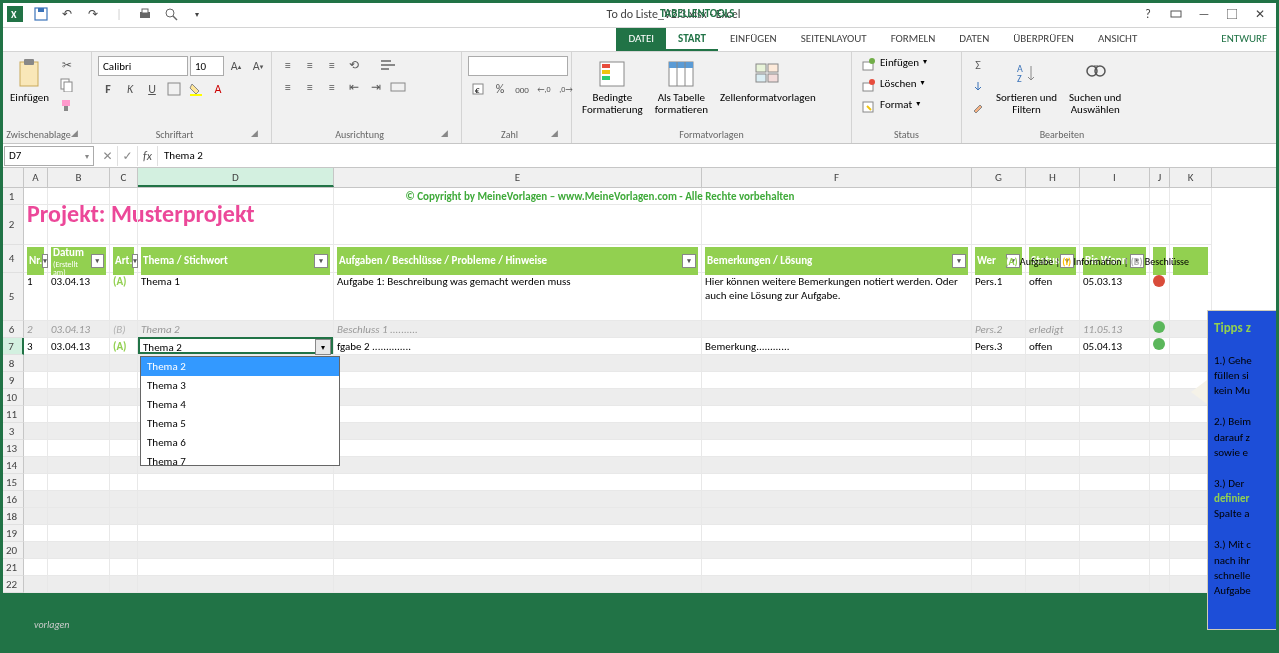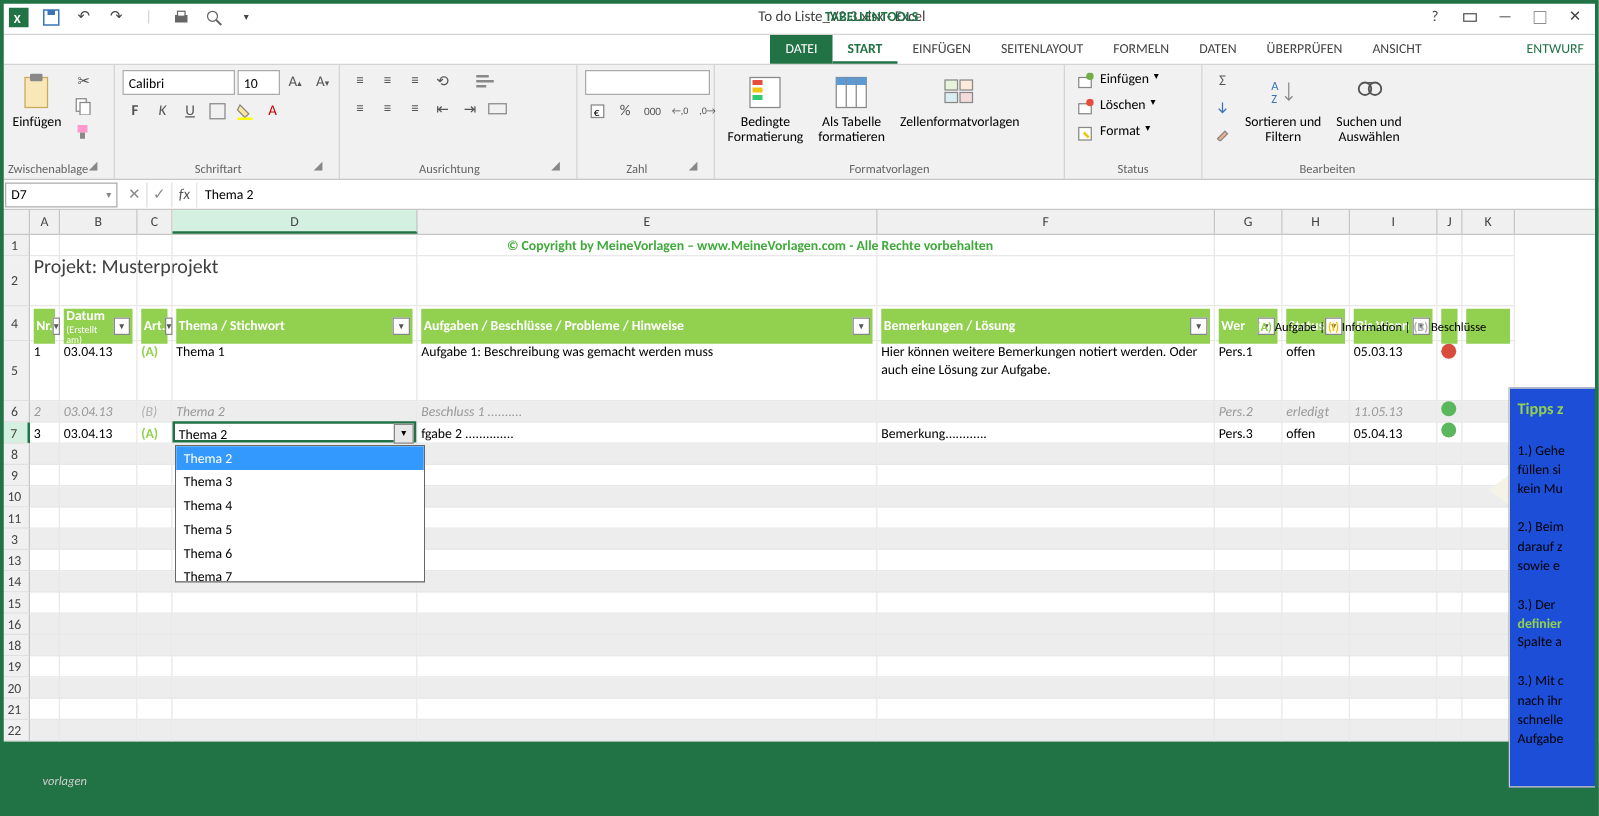--- a/index.html
+++ b/index.html
@@ -54,21 +54,21 @@
 .grid-wrap { position: relative; background:#fff; }
 .rowhdr { width:24px; border-right:1px solid #c6c6c6; border-bottom:1px solid #e0e0e0; background:#f0f0f0; text-align:center; font-size:11px; color:#444; line-height:17px; }
 .rowhdr.sel { background:#d3f0e0; border-right:2px solid #217346; }
 .gridrow { display:flex; height:17px; }
 .gridrow.tall { height: 48px; }
 .cell { border-right:1px solid #e8e8e8; border-bottom:1px solid #e8e8e8; padding:0 3px; font-size:11px; line-height:17px; overflow:visible; white-space:nowrap; }
 .alt { background:#ededed; }
 
 
 .copyright { color:#3faa3a; font-weight:bold; font-size:11px; text-align:center; }
-.project-title { font-size:16px; font-weight:normal; color:#404040; white-space:nowrap; }
+.project-title { font-size:24px; font-weight:bold; color:#ec4899; white-space:nowrap; }
 .legend { font-size:10px; text-align:right; }
 .legend .a { color:#92d050; font-weight:bold; }
 .legend .i { color:#ffc000; font-weight:bold; }
 .legend .b { color:#b0b0b0; font-weight:bold; }
 
 
 .thdr { background:#92d050; color:#fff; font-weight:bold; font-size:11px; display:flex; align-items:center; justify-content:space-between; padding:0 2px; height:28px; }
 .thdr .sub { font-size:8px; font-weight:normal; display:block; line-height:1;}
 .filter-btn { width:14px; height:14px; background:#fff; border:1px solid #888; display:inline-flex; align-items:center; justify-content:center; font-size:7px; color:#555; }
 

